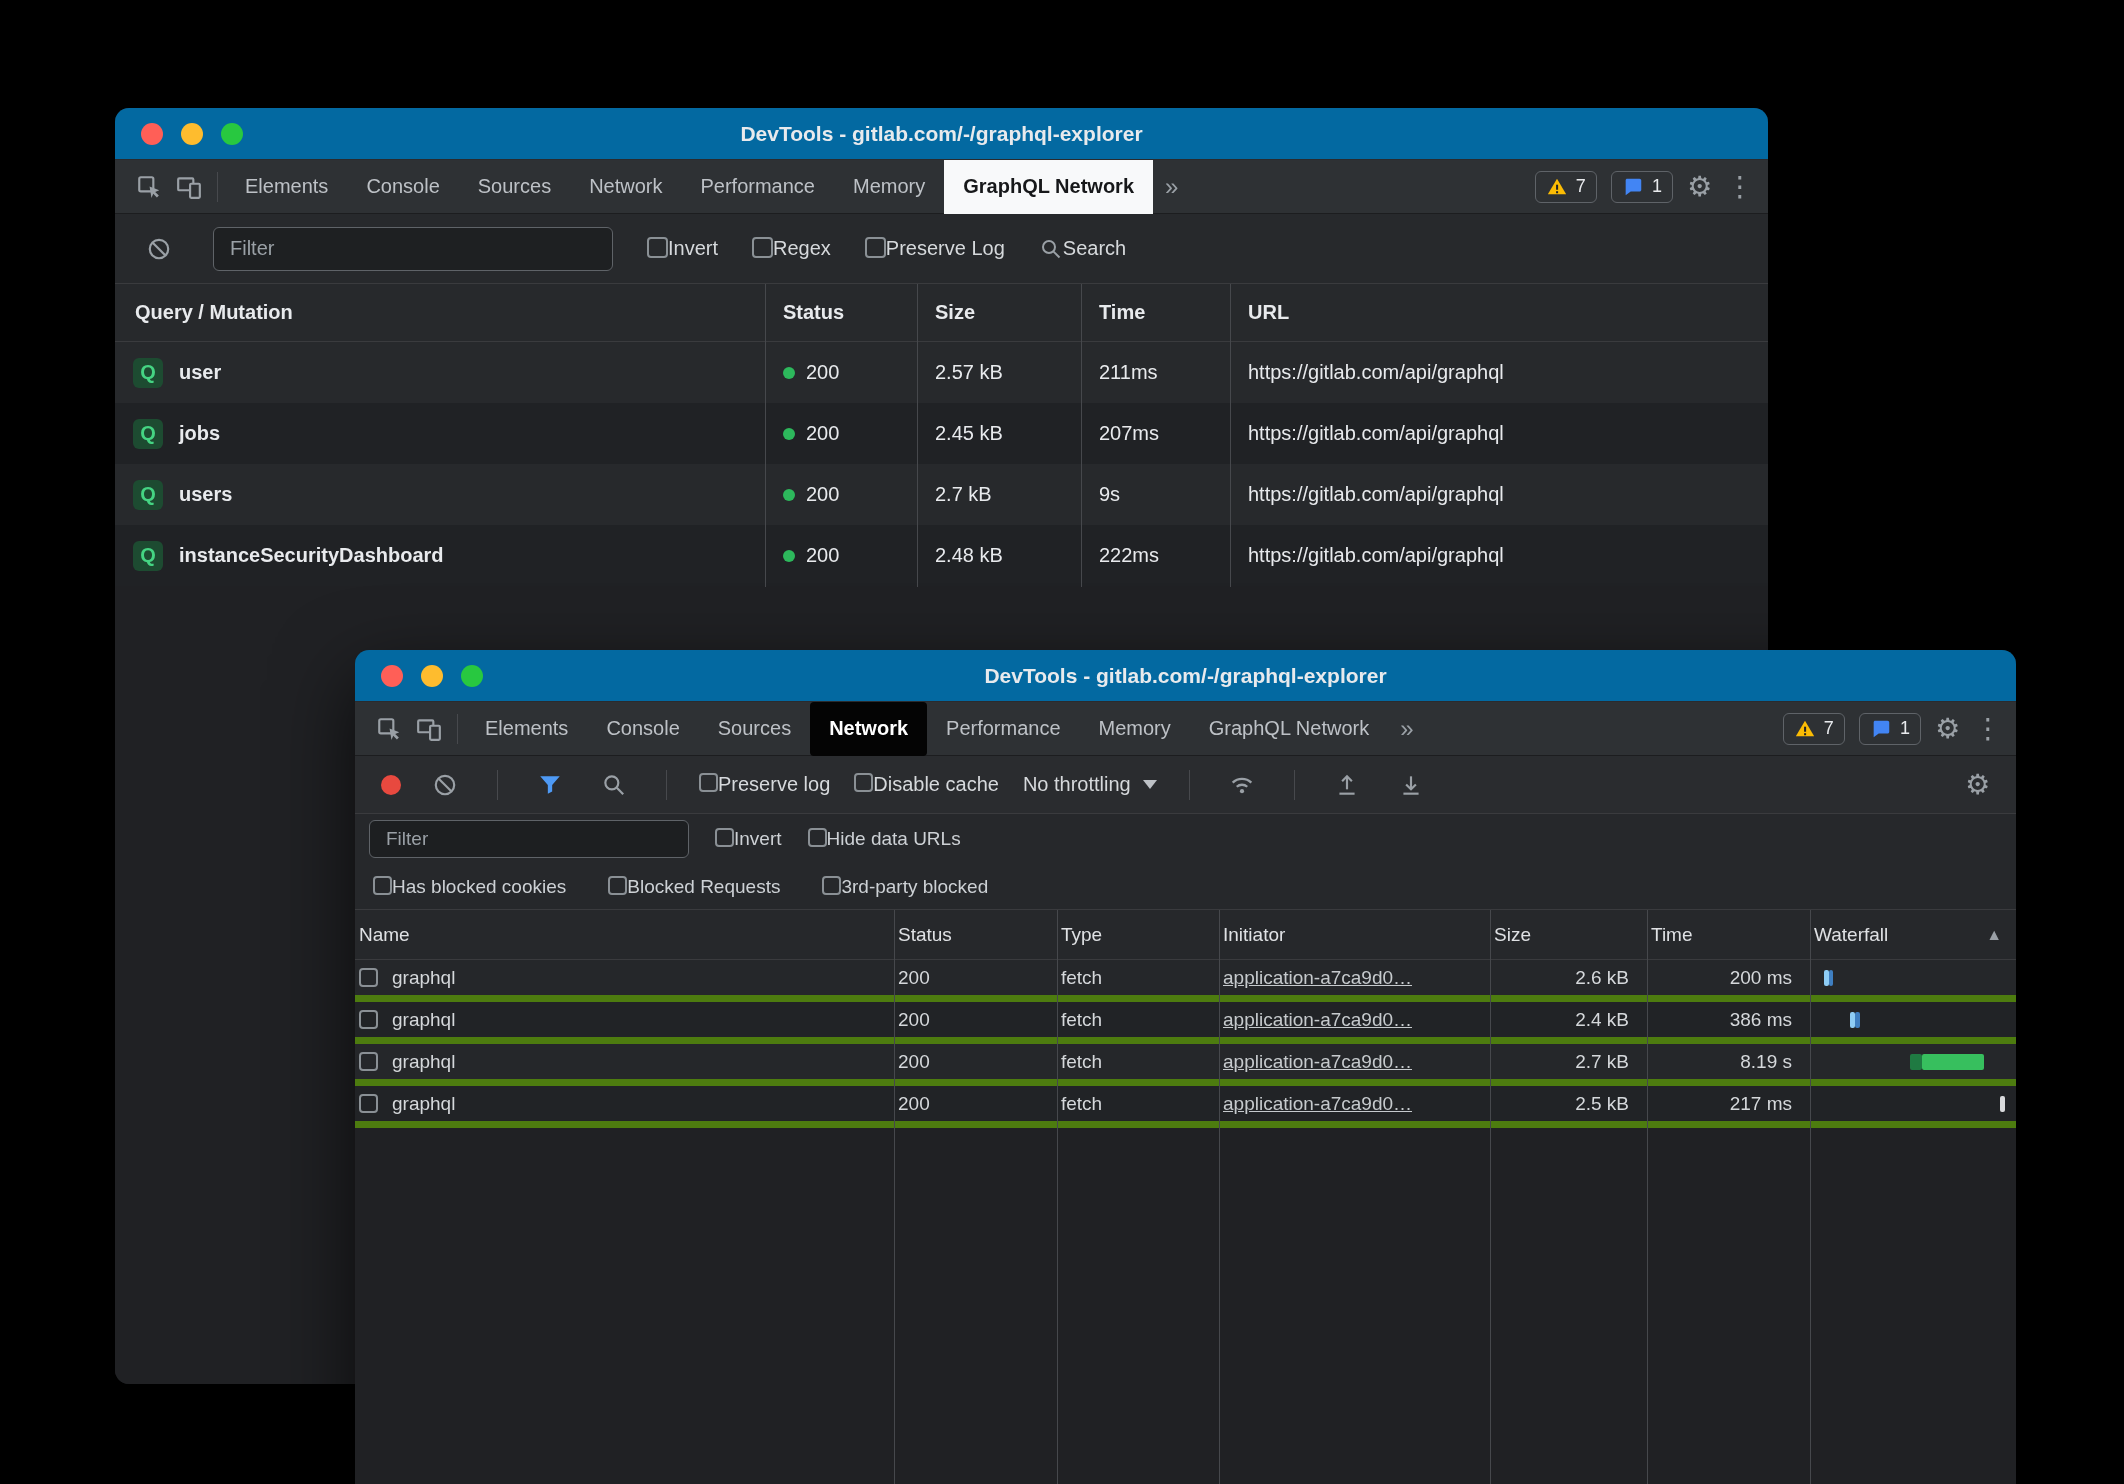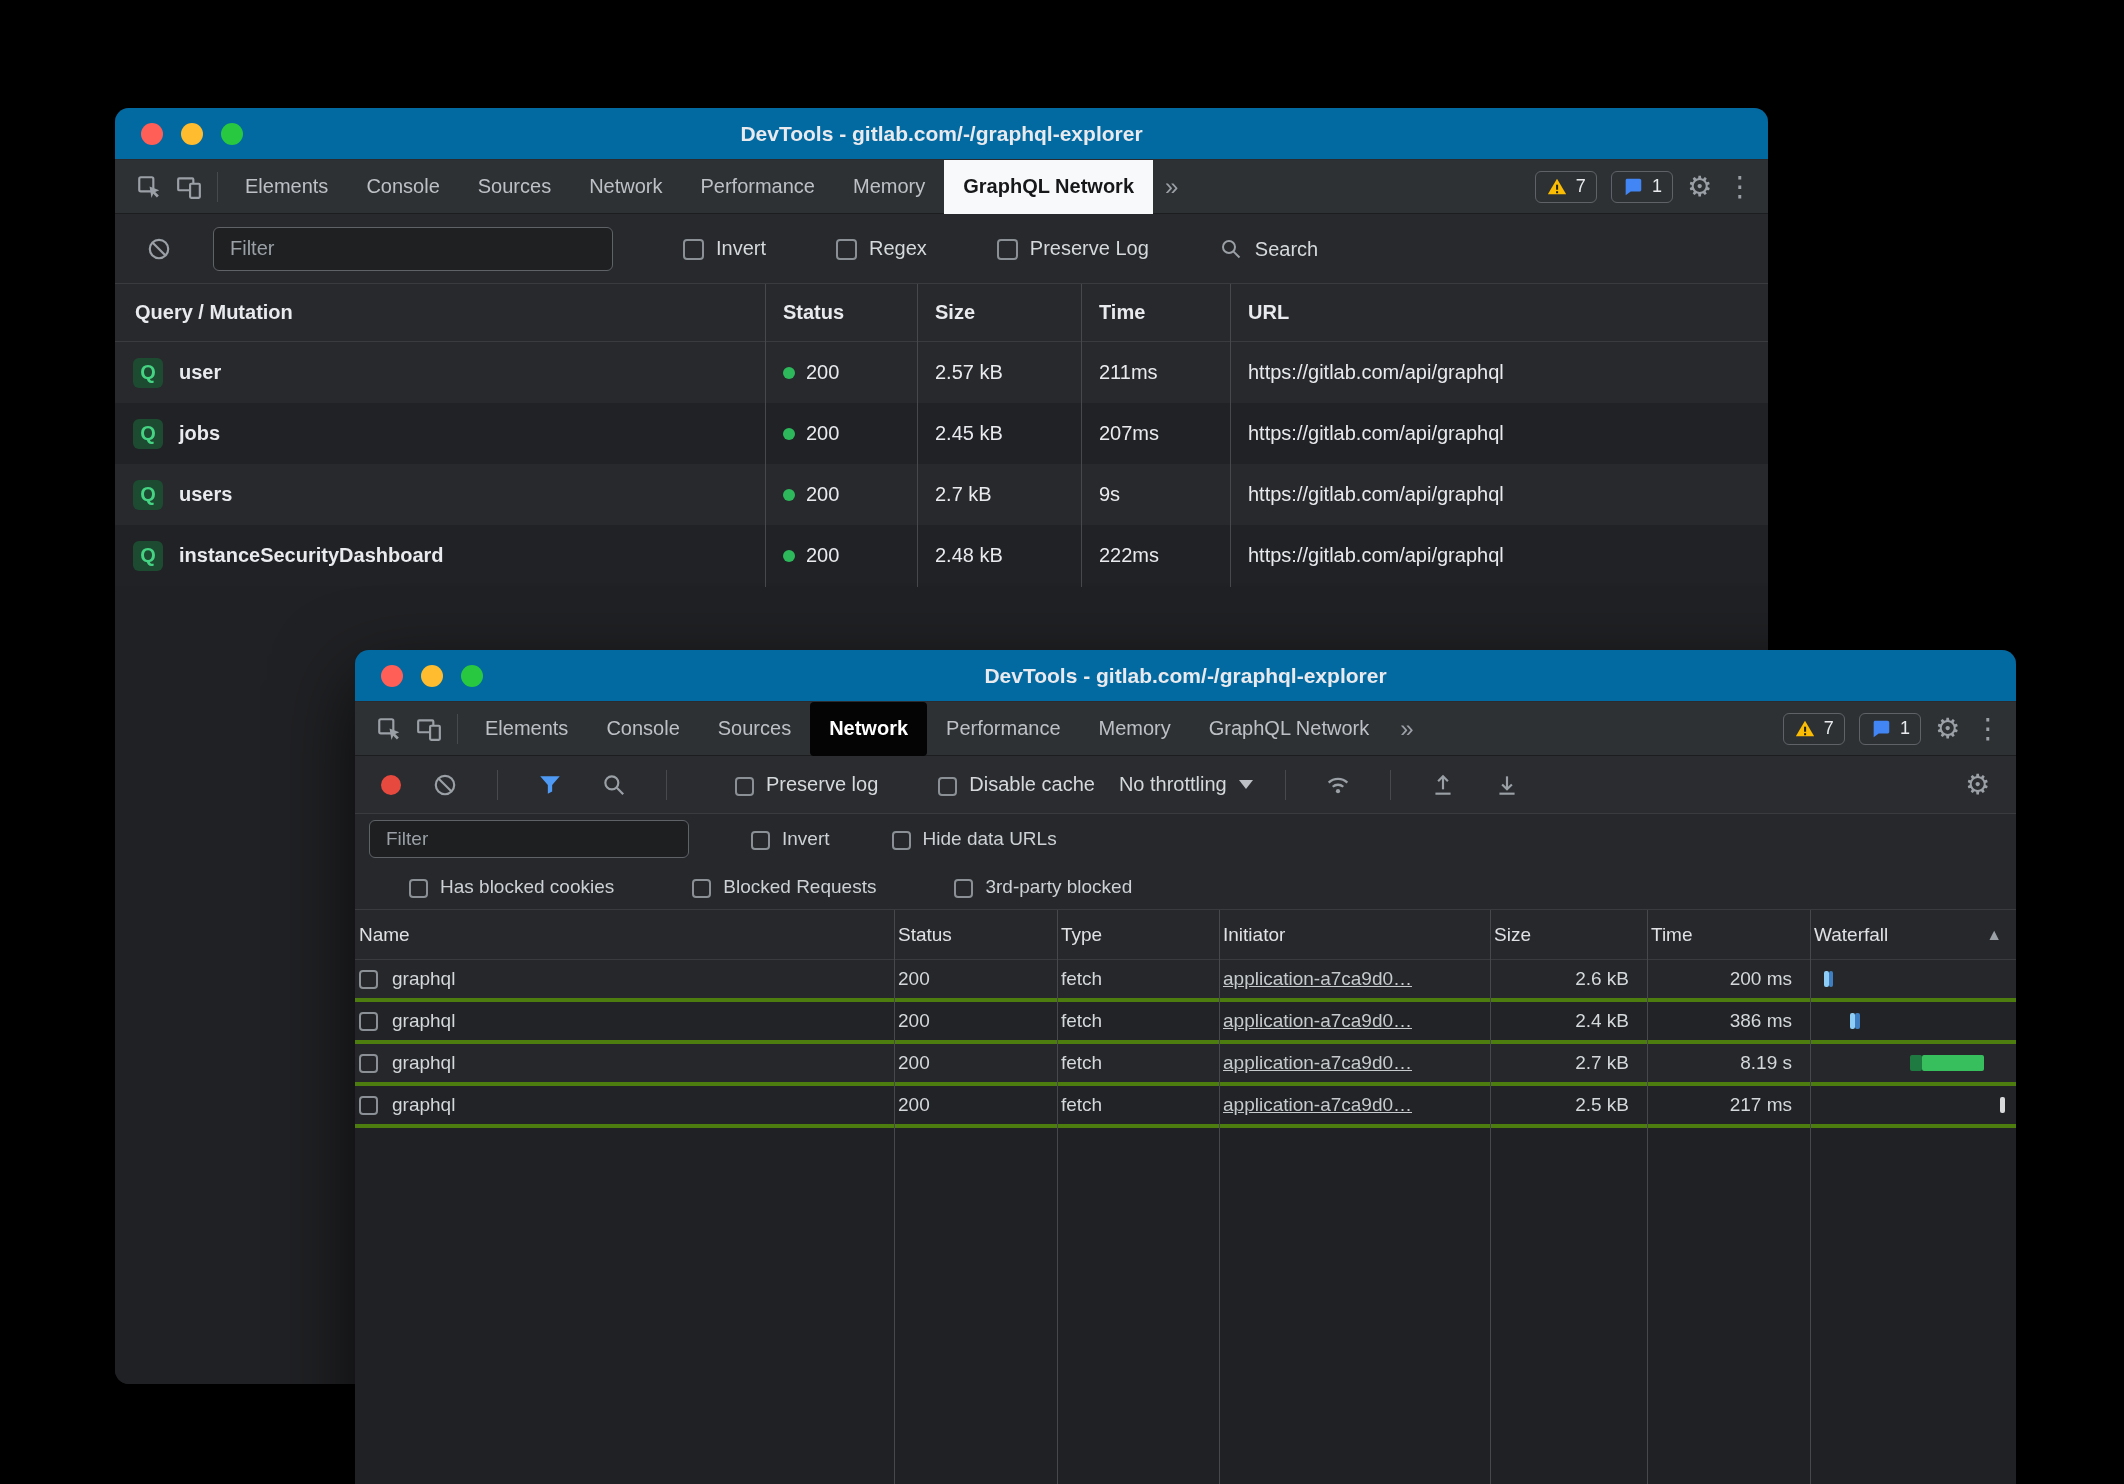--- a/index.html
+++ b/index.html
@@ -37,21 +37,21 @@
   
   .ftoolbar { height:70px; background:#27292c; border-bottom:1px solid #3a3b3e;
               display:flex; align-items:center; gap:34px; padding:0 24px;
               color:#d6d9dc; font-size:20px; }
   .filter-input { background:rgba(0,0,0,.22); border:1px solid #5f6368; border-radius:6px;
                   color:#e8eaed; padding:0 16px; font-family:inherit; }
   .filter-input::placeholder { color:#9aa0a6; }
   .filter-input.big { width:400px; height:44px; font-size:20px; }
   .filter-input.small { width:320px; height:38px; font-size:19px; }
   .cb { width:21px; height:21px; border:2px solid #8a9095; border-radius:4px; flex:none; }
-  .cb-group { display:flex; align-items:flex-end; gap:12px;margin-left:36px; }
+  .cb-group { display:flex; align-items:flex-start; gap:0; }
 
   
   .btable { position:relative; height:1100px; background:#202124; }
   .bheader { display:flex; align-items:center; height:58px; background:#27292c;
              border-bottom:1px solid #3a3b3e; color:#e8eaed; font-size:20px; font-weight:bold; }
   .brow { display:flex; align-items:center; height:61px; color:#e8eaed; font-size:20px; }
   .brow:nth-child(odd)  { background:#202225; }
   .brow:nth-child(even) { background:#27292c; }
   .bc { display:flex; align-items:center; padding-left:18px; overflow:hidden; white-space:nowrap; height:100%; }
   .bc1{width:650px}.bc2{width:152px}.bc3{width:164px}.bc4{width:149px}.bc5{flex:1}
@@ -79,21 +79,21 @@
   .types { display:flex; align-items:center; gap:26px; white-space:nowrap; }
   .orowbar { height:46px; background:#26282b; display:flex; align-items:center; gap:42px;
              padding:0 18px; color:#cdd1d5; font-size:19px; border-bottom:1px solid #3a3b3e; }
   .cb.sm { width:19px; height:19px; }
 
   
   .ftable { position:relative; height:844px; background:#202124; }
   .fheader { display:flex; align-items:center; height:50px; background:#26282b;
              border-bottom:1px solid #3a3b3e; color:#dfe1e4; font-size:19px; }
   .frow2 { display:flex; align-items:center; height:42px; color:#d5d8db; font-size:19px;
-           border-bottom:4px solid #4d7c0f; }
+           border-bottom:7px solid #4d7c0f; }
   .frow2:nth-child(odd)  { background:#212326; }
   .frow2:nth-child(even) { background:#25272a; }
   .fc { display:flex; align-items:center; padding-left:4px; overflow:hidden;
         white-space:nowrap; height:100%; }
   .fc1{width:539px}.fc2{width:163px}.fc3{width:162px}.fc4{width:271px}
   .fc5{width:157px; justify-content:flex-end; padding-right:18px;}
   .fc6{width:163px; justify-content:flex-end; padding-right:18px;}
   .fc7{flex:1; position:relative;}
   .fc5.hleft, .fc6.hleft { justify-content:flex-start; }
   .initiator { text-decoration:underline; color:#c6cacd; overflow:hidden; text-overflow:ellipsis; }

